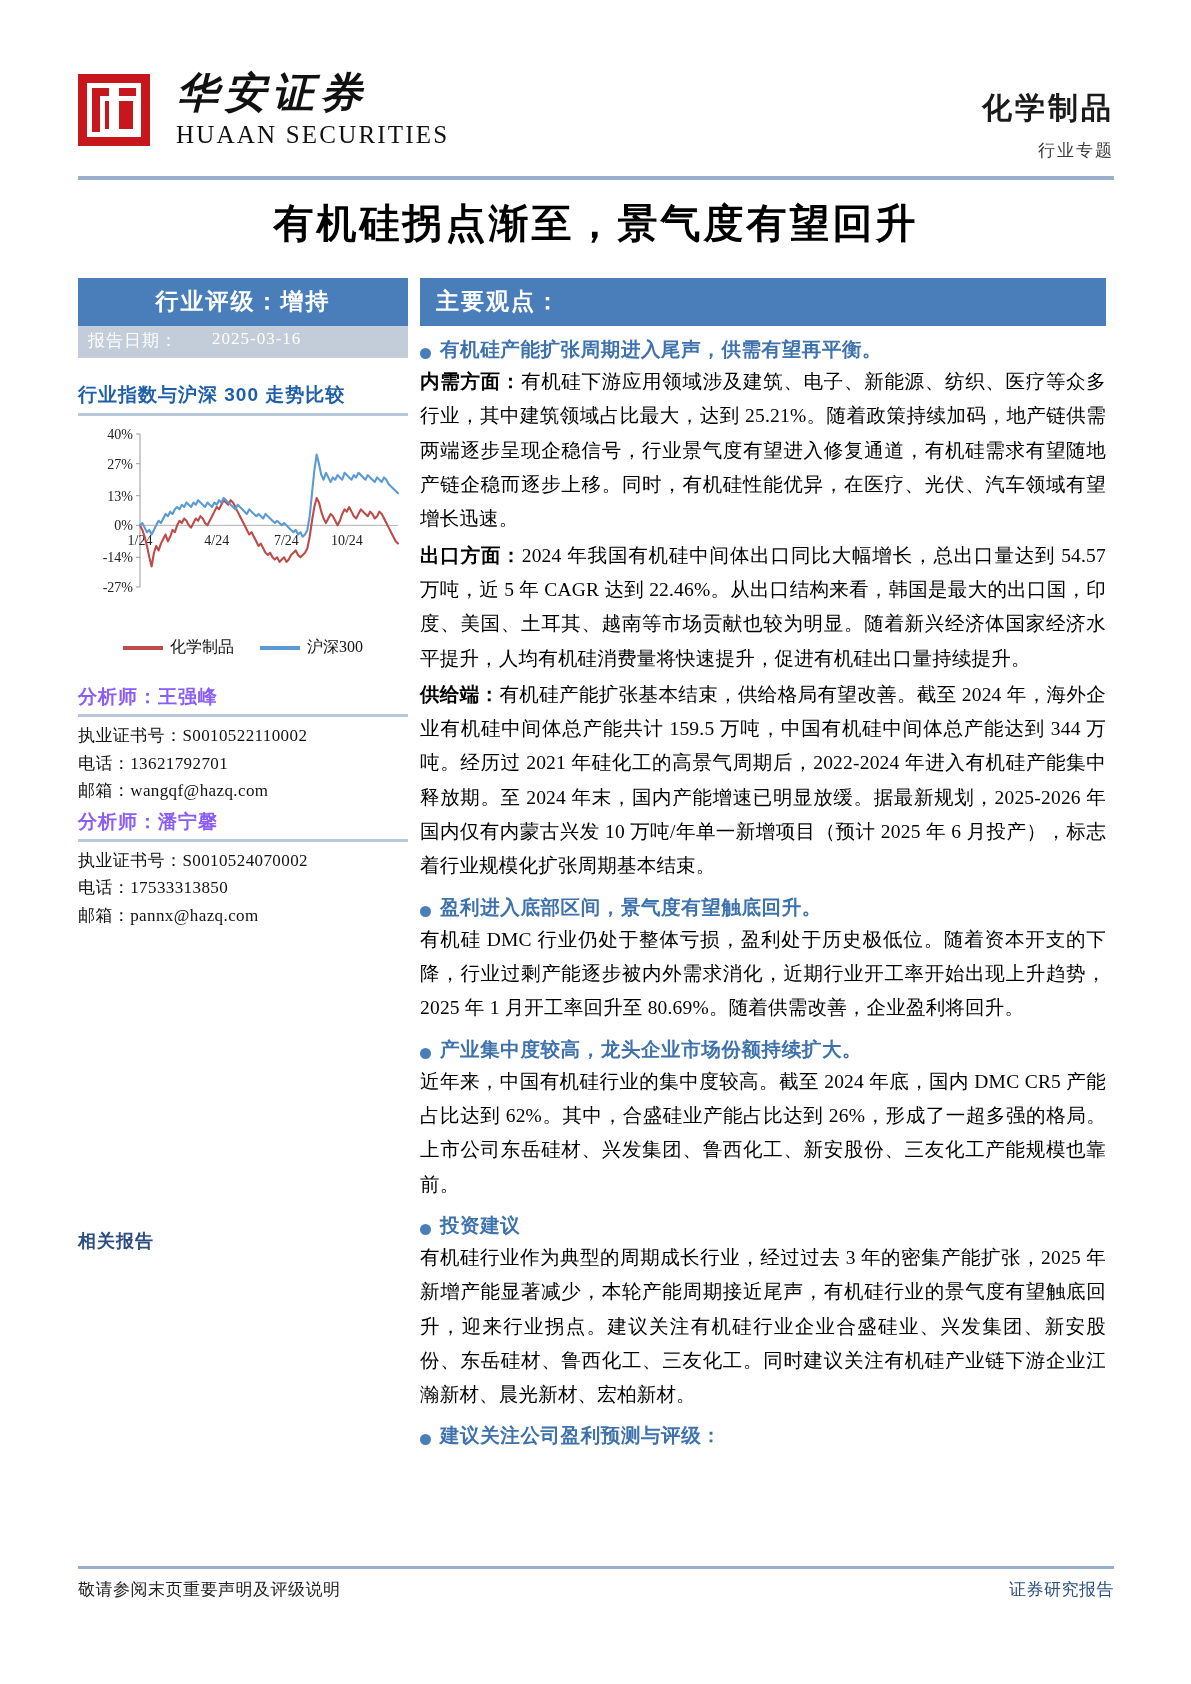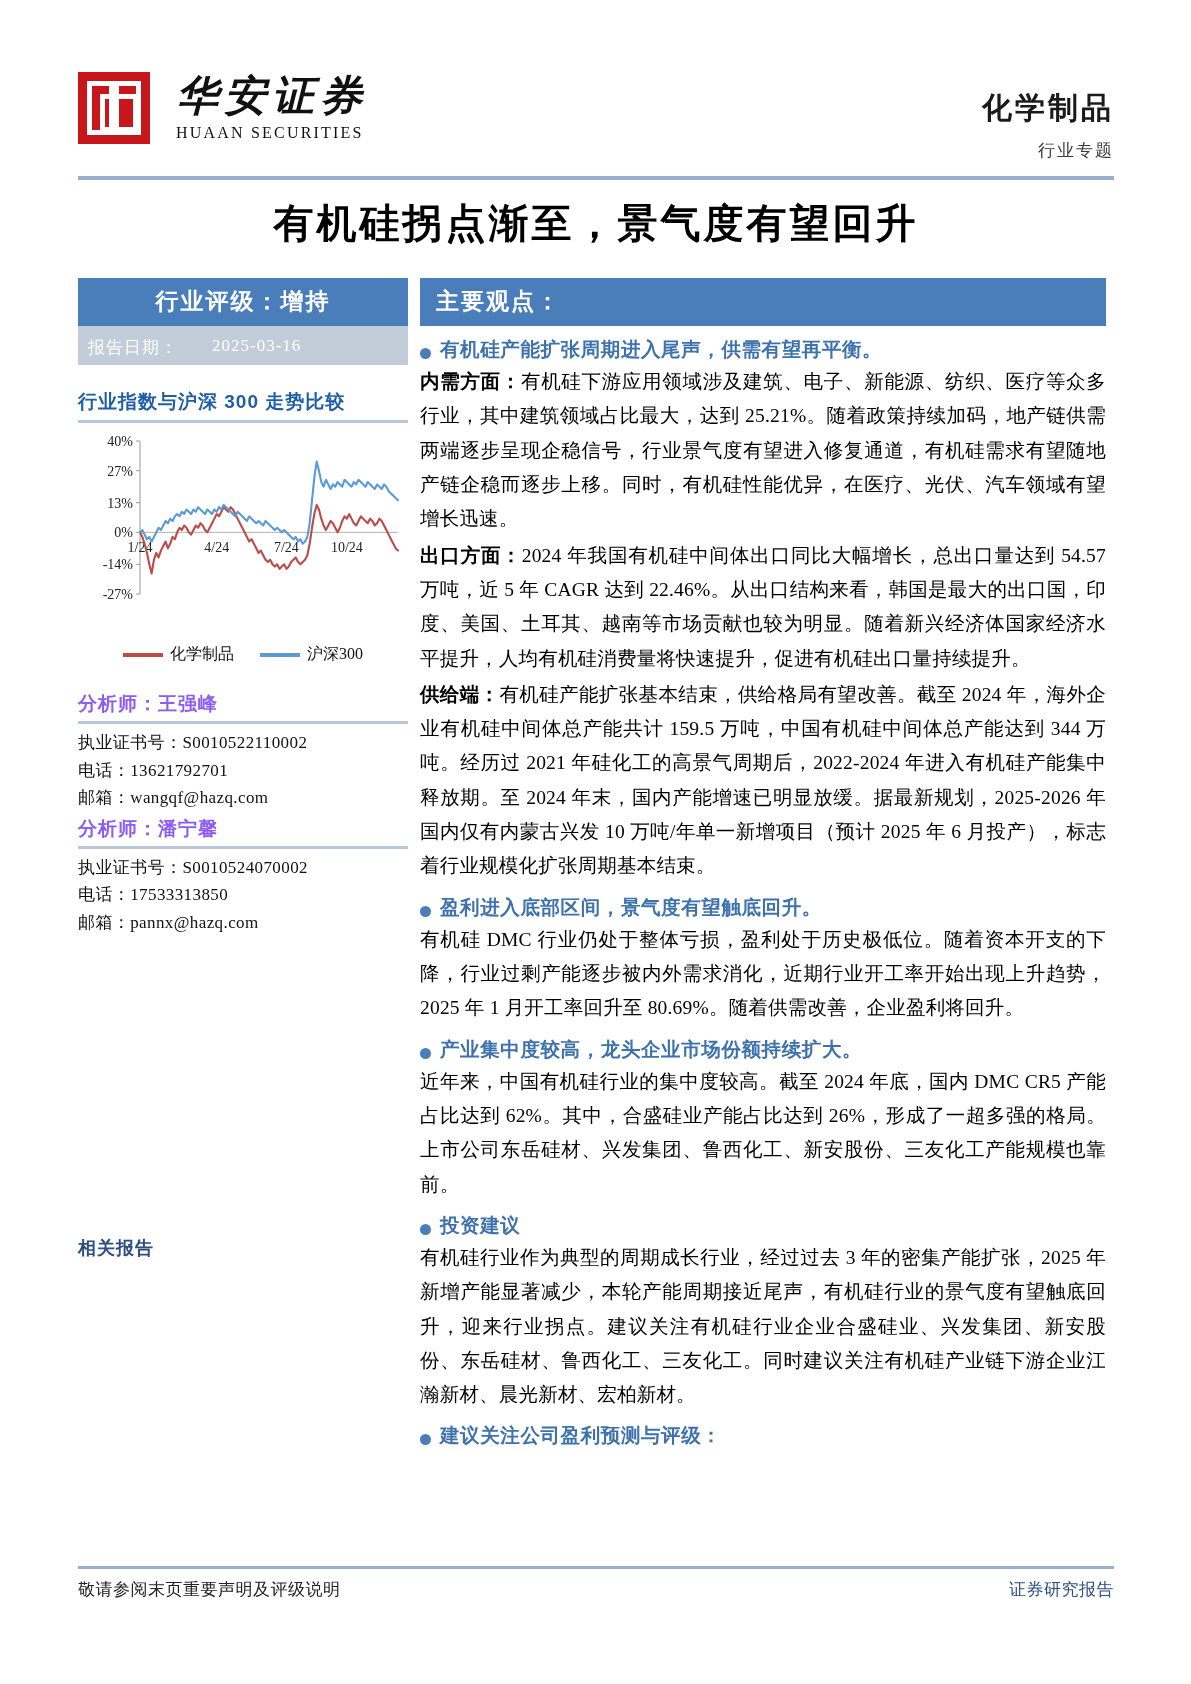--- a/index.html
+++ b/index.html
@@ -34,21 +34,21 @@
     position:absolute;left:31px;top:9px;width:10px;height:54px;background:#ffffff;
   }
   .logo-text{display:flex;flex-direction:column;justify-content:center;line-height:1;}
   .logo-cn{
     font-family:"Liberation Serif",serif;
     font-size:42px;font-weight:700;letter-spacing:6px;color:#111;
     font-style:italic;
   }
   .logo-en{
     font-family:"Liberation Serif",serif;
-    font-size:16px;letter-spacing:2.2px;color:#111;margin-top:8px;
+    font-size:25px;letter-spacing:2.2px;color:#111;margin-top:8px;
   }
   .header-right{position:absolute;right:0;top:28px;text-align:right;}
   .sector-name{
     font-size:30px;font-weight:700;color:#1a1a1a;letter-spacing:3px;
     font-family:"Liberation Serif",serif;
   }
   .sector-sub{
     font-size:17px;color:#3b3b3b;letter-spacing:2px;margin-top:10px;
     font-family:"Liberation Serif",serif;
   }
@@ -69,21 +69,21 @@
   .left-col{position:absolute;left:78px;top:278px;width:330px;}
   .rating-bar{
     background:#4a7ebb;color:#fff;text-align:center;
     font-size:23px;font-weight:700;letter-spacing:2px;
     padding:8px 16px 9px;
     font-family:"Liberation Serif",serif;
   }
   .date-bar{
     background:#c3ccd9;color:#ffffff;
     font-size:17px;letter-spacing:1px;
-    padding:10px 0 6px 10px;
+    padding:3px 0 6px 10px;
     display:flex;gap:34px;
     font-family:"Liberation Serif",serif;
   }
   .chart-title{
     color:#1f5fa8;font-size:19px;font-weight:700;letter-spacing:1px;
     margin-top:24px;
     font-family:Liberation Sans, sans-serif;
   }
   .chart-rule{height:3px;background:#b9c7dc;margin-top:5px;}
   .chart-box{margin-top:4px;width:330px;height:215px;position:relative;}

